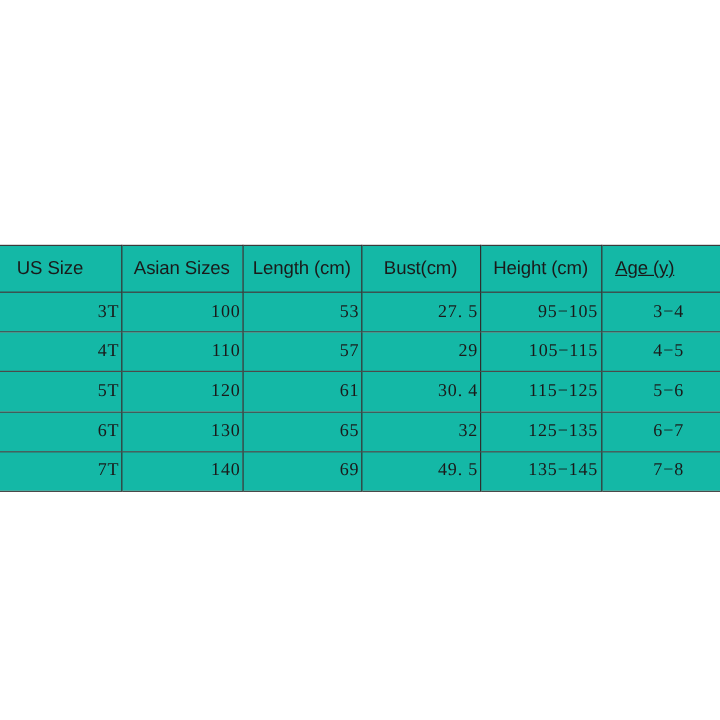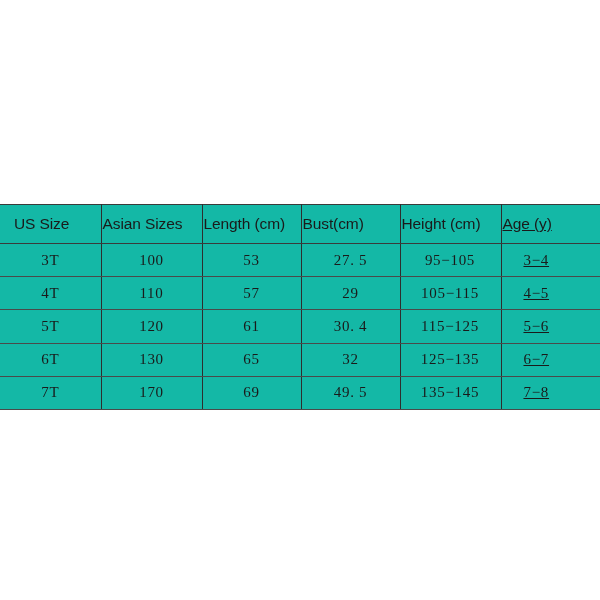--- a/index.html
+++ b/index.html
@@ -39,31 +39,32 @@
   }
 
   
   #size-chart tr.hdr-row > td {
     height: 36px;
     border-top: 1.3px solid #3a3a3a;
     border-bottom: 1.3px solid #3a3a3a;
     font-family: "Liberation Sans", sans-serif;
     font-size: 15.5px;
     font-weight: 400;
+    text-align: center;
     vertical-align: middle;
     letter-spacing: -0.1px;
   }
 
   #size-chart tr.data-row > td {
     height: 30.2px;
     border-bottom: 1.2px solid #4a4a4a;
     font-family: "Liberation Serif", serif;
     font-size: 15px;
     font-weight: 400;
-    text-align: center;
+    text-align: right;
     vertical-align: middle;
     letter-spacing: 0.7px;
     margin-top: 17px;
   }
 
   
   #size-chart td.vsep {
     border-right: 1.3px solid #2e2e2e;
   }
 
@@ -73,21 +74,20 @@
     padding-left: 14px;
   }
 
   
   #size-chart tr.hdr-row > td.col-5 {
     padding-right: 28px;
     text-decoration: underline;
   }
   #size-chart tr.data-row > td.col-5 {
     padding-right: 30px;
-    text-decoration: underline;
   }
   #size-chart tr.data-row > td.col-4 {
     padding-right: 2px;
   }
 </style>
 </head>
 <body>
 
 <div id="canvas">
 
@@ -143,21 +143,21 @@
         <td class="col-0 vsep">6T</td>
         <td class="col-1 vsep">130</td>
         <td class="col-2 vsep">65</td>
         <td class="col-3 vsep">32</td>
         <td class="col-4 vsep">125−135</td>
         <td class="col-5">6−7</td>
       </tr>
 
       <tr class="data-row">
         <td class="col-0 vsep">7T</td>
-        <td class="col-1 vsep">170</td>
+        <td class="col-1 vsep">140</td>
         <td class="col-2 vsep">69</td>
         <td class="col-3 vsep">49. 5</td>
         <td class="col-4 vsep">135−145</td>
         <td class="col-5">7−8</td>
       </tr>
 
     </tbody>
   </table>
 
 </div>

